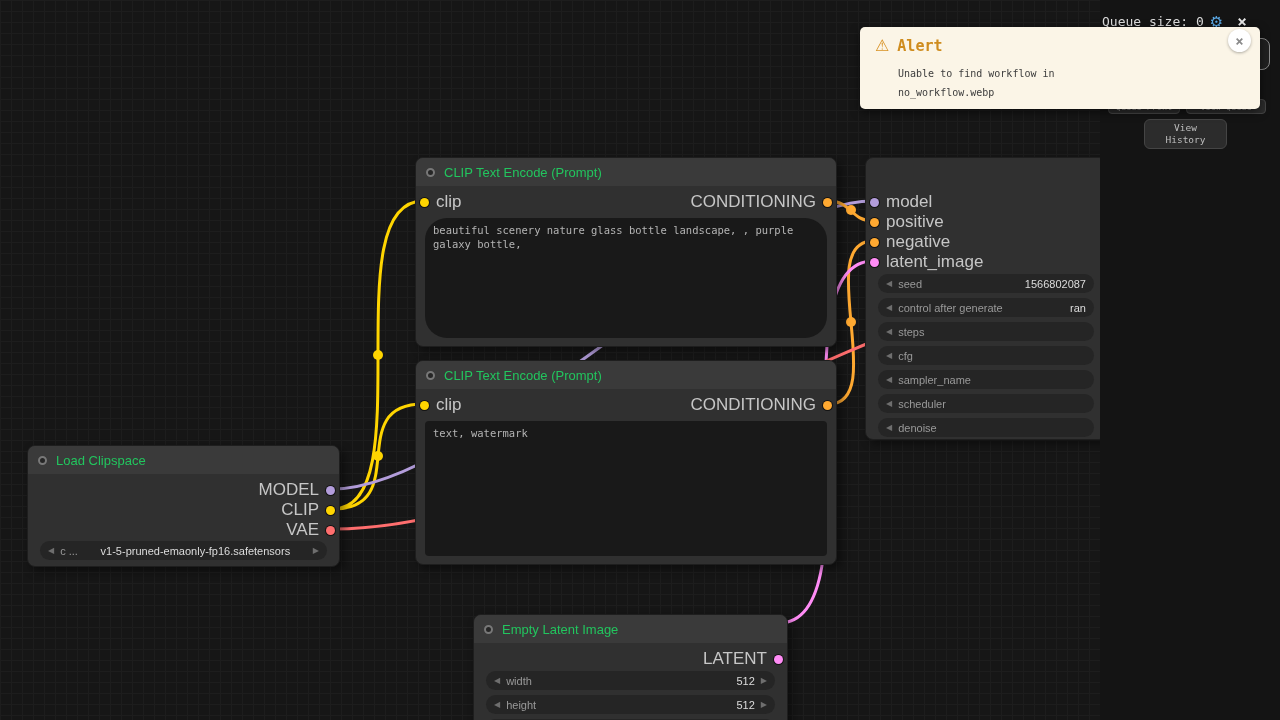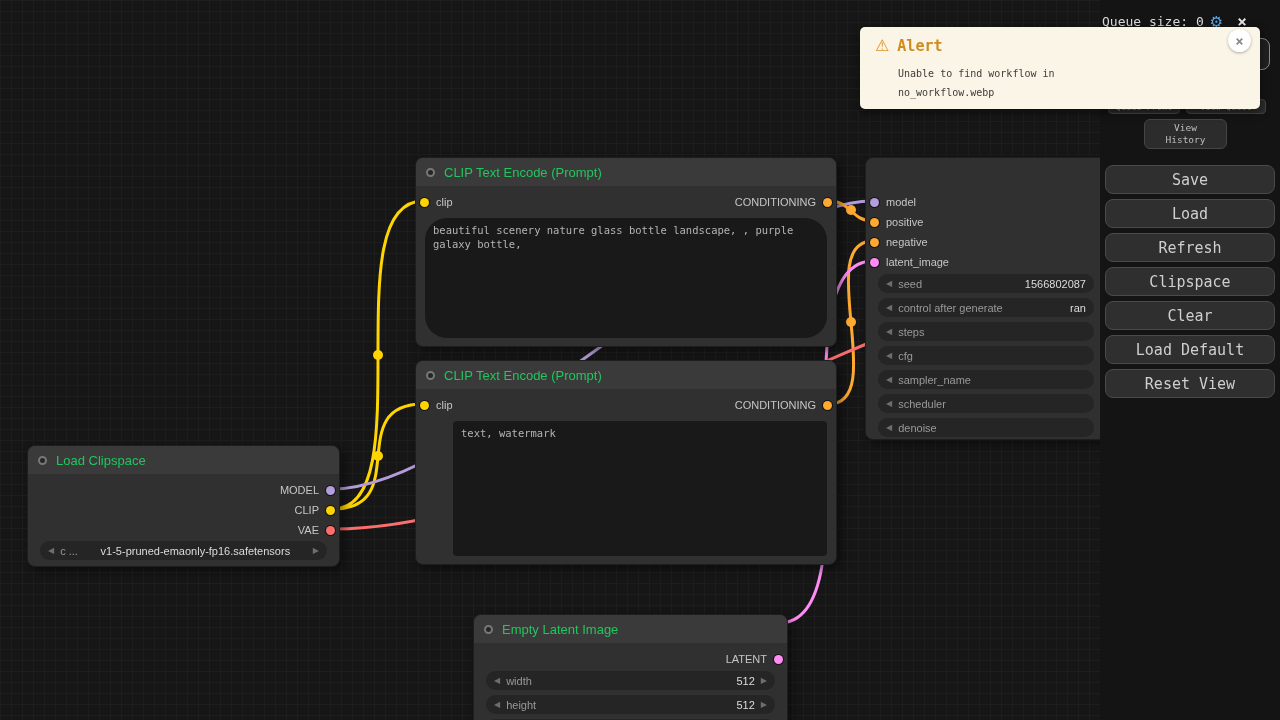--- a/index.html
+++ b/index.html
@@ -24,21 +24,21 @@
     height:28px; background:#3a3a3a; border-radius:7px 7px 0 0;
     display:flex; align-items:center; gap:9px; padding:0 10px;
   }
   .status-dot { width:9px; height:9px; border-radius:50%; border:2px solid #787878; background:#262626; flex:none; }
   .node-title { font-size:13px; color:#22c55e; white-space:nowrap; }
   .in-slot  { position:absolute; left:4px;  height:20px; display:flex; align-items:center; gap:7px; }
   .out-slot { position:absolute; right:4px; height:20px; display:flex; align-items:center; gap:7px; }
   .port { width:9px; height:9px; border-radius:50%; flex:none; box-shadow:0 0 0 1px #141414; }
   .c-clip{background:#FFD500} .c-model{background:#B39DDB} .c-cond{background:#FFA931}
   .c-latent{background:#FF8CF5} .c-vae{background:#FF6E6E}
-  .slot-label { font-size:11px; color:#c6c6c6; white-space:nowrap; }
+  .slot-label { font-size:17px; color:#c6c6c6; white-space:nowrap; }
   .widget {
     position:absolute; height:19px; background:#252525; border-radius:10px;
     display:flex; align-items:center; padding:0 8px; gap:6px;
     font-size:11px; color:#999; white-space:nowrap; overflow:hidden;
   }
   .widget .w-val { color:#dcdcdc; margin-left:auto; }
   .widget .w-val.center { margin:0 auto; }
   .arrow { color:#6e6e6e; font-size:8px; flex:none; }
   .textarea {
     position:absolute; background:#191919; border-radius:4px; padding:6px 8px;
@@ -169,21 +169,21 @@
       <span class="node-title">CLIP Text Encode (Prompt)</span>
     </div>
     <div class="in-slot" style="top:34px;">
       <span class="port c-clip"></span>
       <span class="slot-label">clip</span>
     </div>
     <div class="out-slot" style="top:34px;">
       <span class="slot-label">CONDITIONING</span>
       <span class="port c-cond"></span>
     </div>
-    <div class="textarea" style="left:9px; right:9px; top:60px; bottom:8px;margin-left:28px;">text, watermark</div>
+    <div class="textarea" style="left:9px; right:9px; top:60px; bottom:8px;">text, watermark</div>
   </div>
 
   <div class="node" style="left:865px; top:157px; width:242px; height:283px;">
     <div class="in-slot" style="top:34px;">
       <span class="port c-model"></span>
       <span class="slot-label">model</span>
     </div>
     <div class="in-slot" style="top:54px;">
       <span class="port c-cond"></span>
       <span class="slot-label">positive</span>
@@ -266,29 +266,20 @@
   <div id="menu">
     <div class="queue-row">
       <span>Queue size: 0</span>
       <span class="gear">⚙</span>
       <span class="menu-close">×</span>
     </div>
     <div class="queue-prompt"></div>
     <div class="small-btn" style="top:99px; left:8px;  width:72px;">Queue Front</div>
     <div class="small-btn" style="top:99px; left:86px; width:80px;">View Queue</div>
     <div class="view-history">View History</div>
-    <div class="btn-col">
-      <button class="menu-btn">Save</button>
-      <button class="menu-btn">Load</button>
-      <button class="menu-btn">Refresh</button>
-      <button class="menu-btn">Clipspace</button>
-      <button class="menu-btn">Clear</button>
-      <button class="menu-btn">Load Default</button>
-      <button class="menu-btn">Reset View</button>
-    </div>
   </div>
 
   <div id="alert">
     <div class="alert-title-row">
       <span class="warn-icon">⚠</span>
       <span class="alert-title">Alert</span>
     </div>
     <div class="alert-msg">
       <div>Unable to find workflow in</div>
       <div>no_workflow.webp</div>

